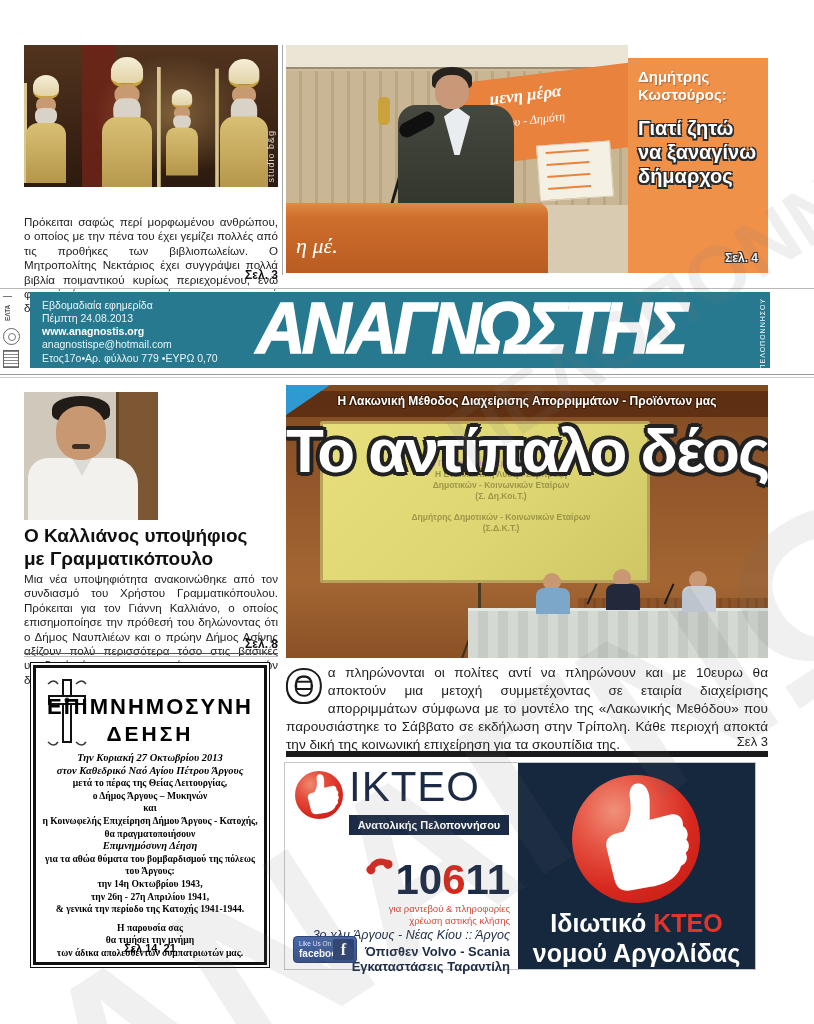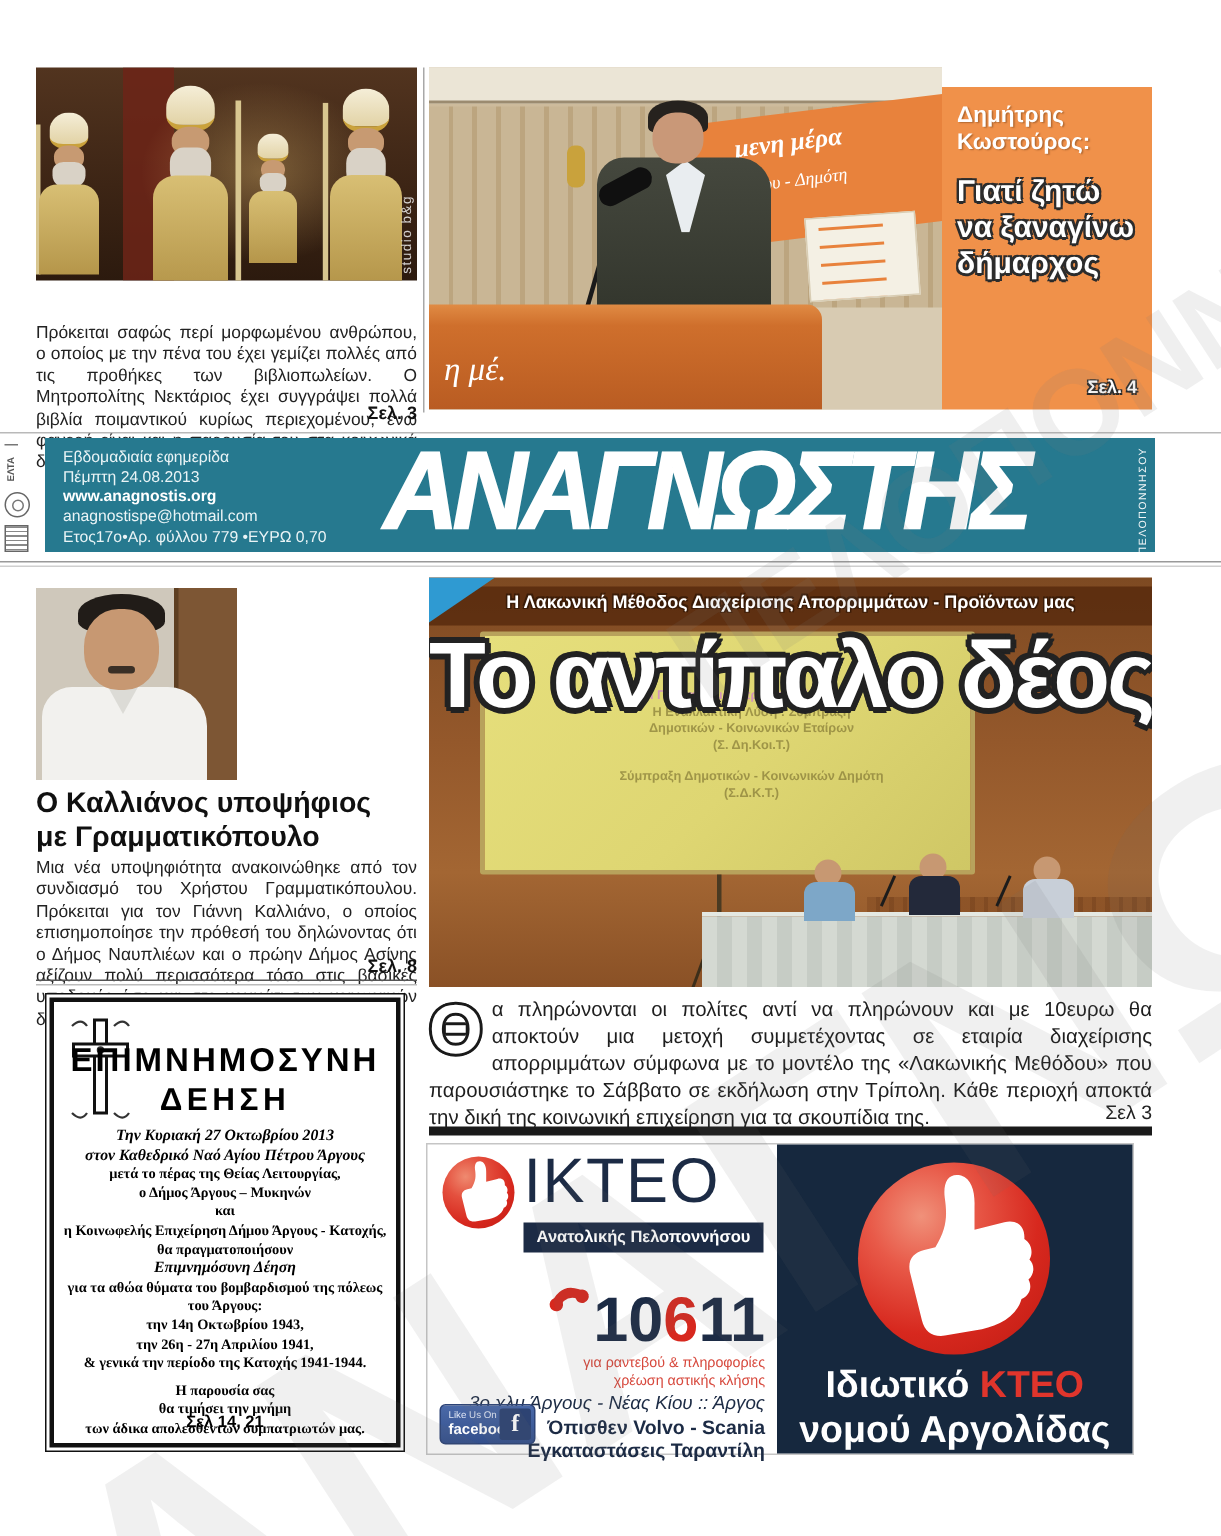--- a/index.html
+++ b/index.html
@@ -357,21 +357,21 @@
     </div>
   </div>
 
   <div class="abs" id="main-photo">
     <div class="screen">
       <div class="screen-text">
         <div class="scr-l scr-pink">Η Πρόταση μας προς το Δήμο μας :</div>
         <div class="scr-l">Η Εναλλακτική Λύση : Σύμπραξη</div>
         <div class="scr-l">Δημοτικών - Κοινωνικών Εταίρων</div>
         <div class="scr-l">(Σ. Δη.Κοι.Τ.)</div>
-        <div class="scr-l scr-sp">Σύμπραξη Δημοτικών - Κοινωνικών Δημότη</div>
+        <div class="scr-l scr-sp">Δημήτρης Δημοτικών - Κοινωνικών Εταίρων</div>
         <div class="scr-l">(Σ.Δ.Κ.Τ.)</div>
       </div>
     </div>
     <div class="tripod"></div>
     <div class="tripod-leg" style="left:178px;transform:rotate(20deg);"></div>
     <div class="tripod-leg" style="left:208px;transform:rotate(-20deg);"></div>
     <div class="curtain"></div>
     <div class="tablecloth"></div>
     <div class="panelist p1" style="left:250px;top:188px;">
       <div class="p-head"></div>

